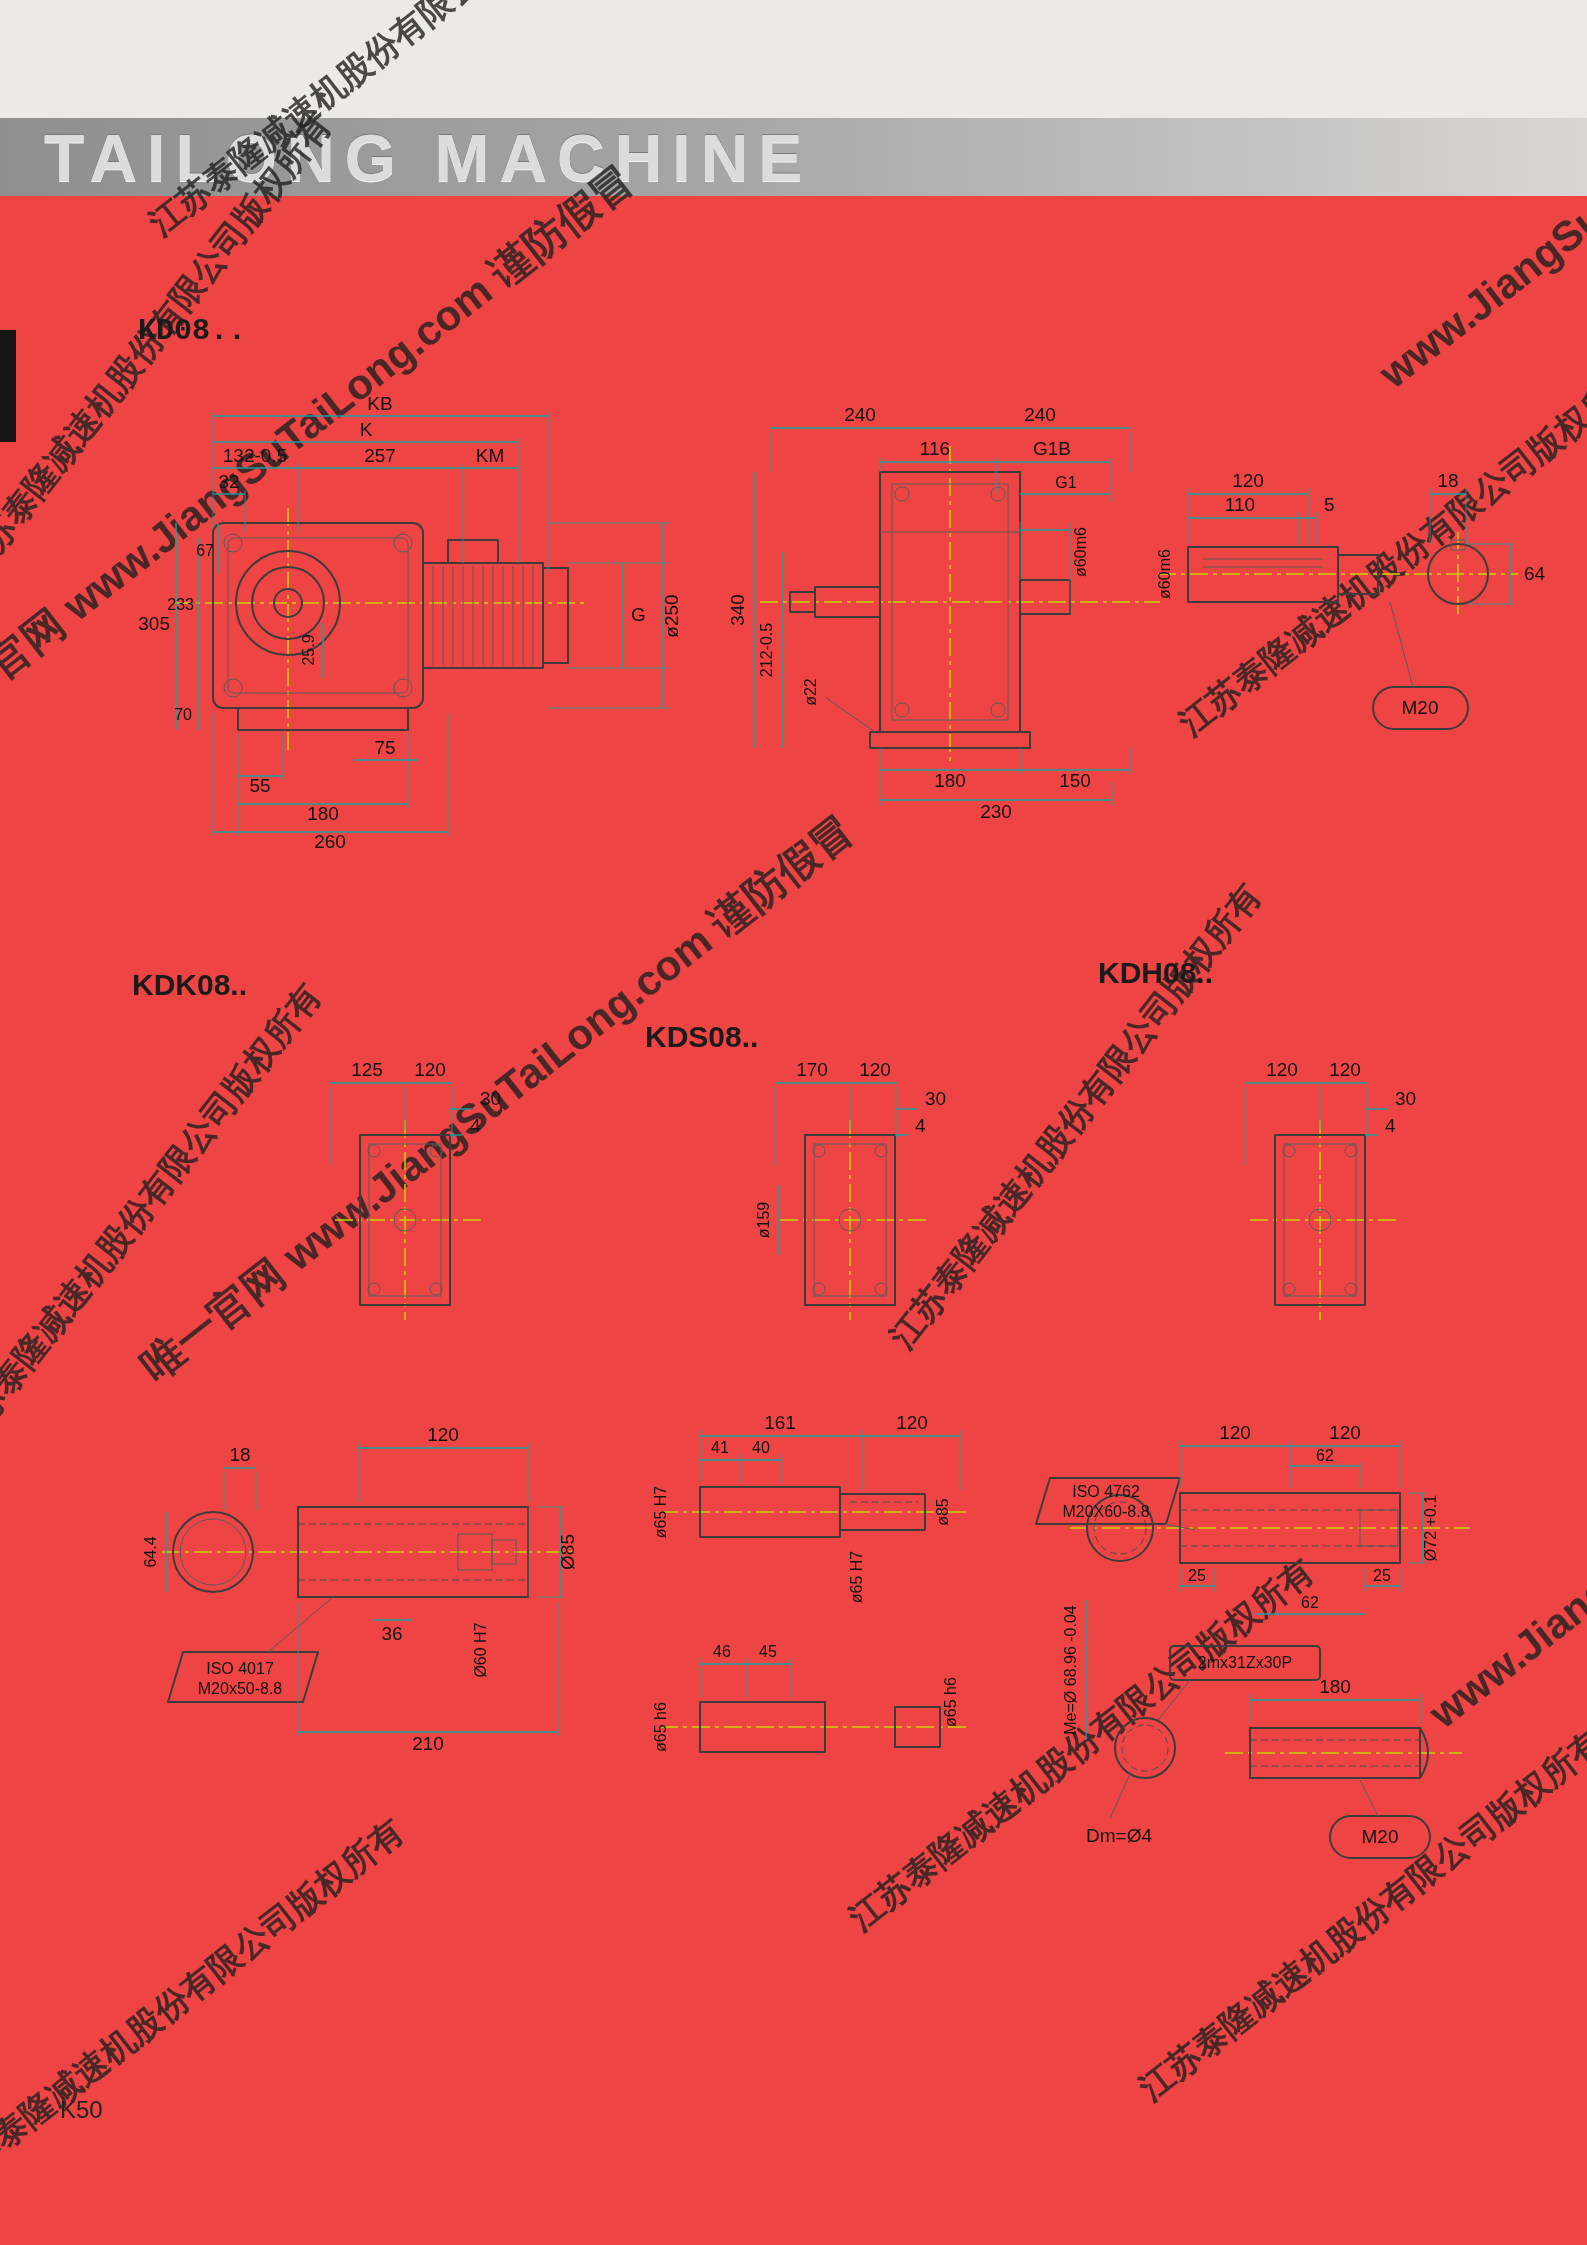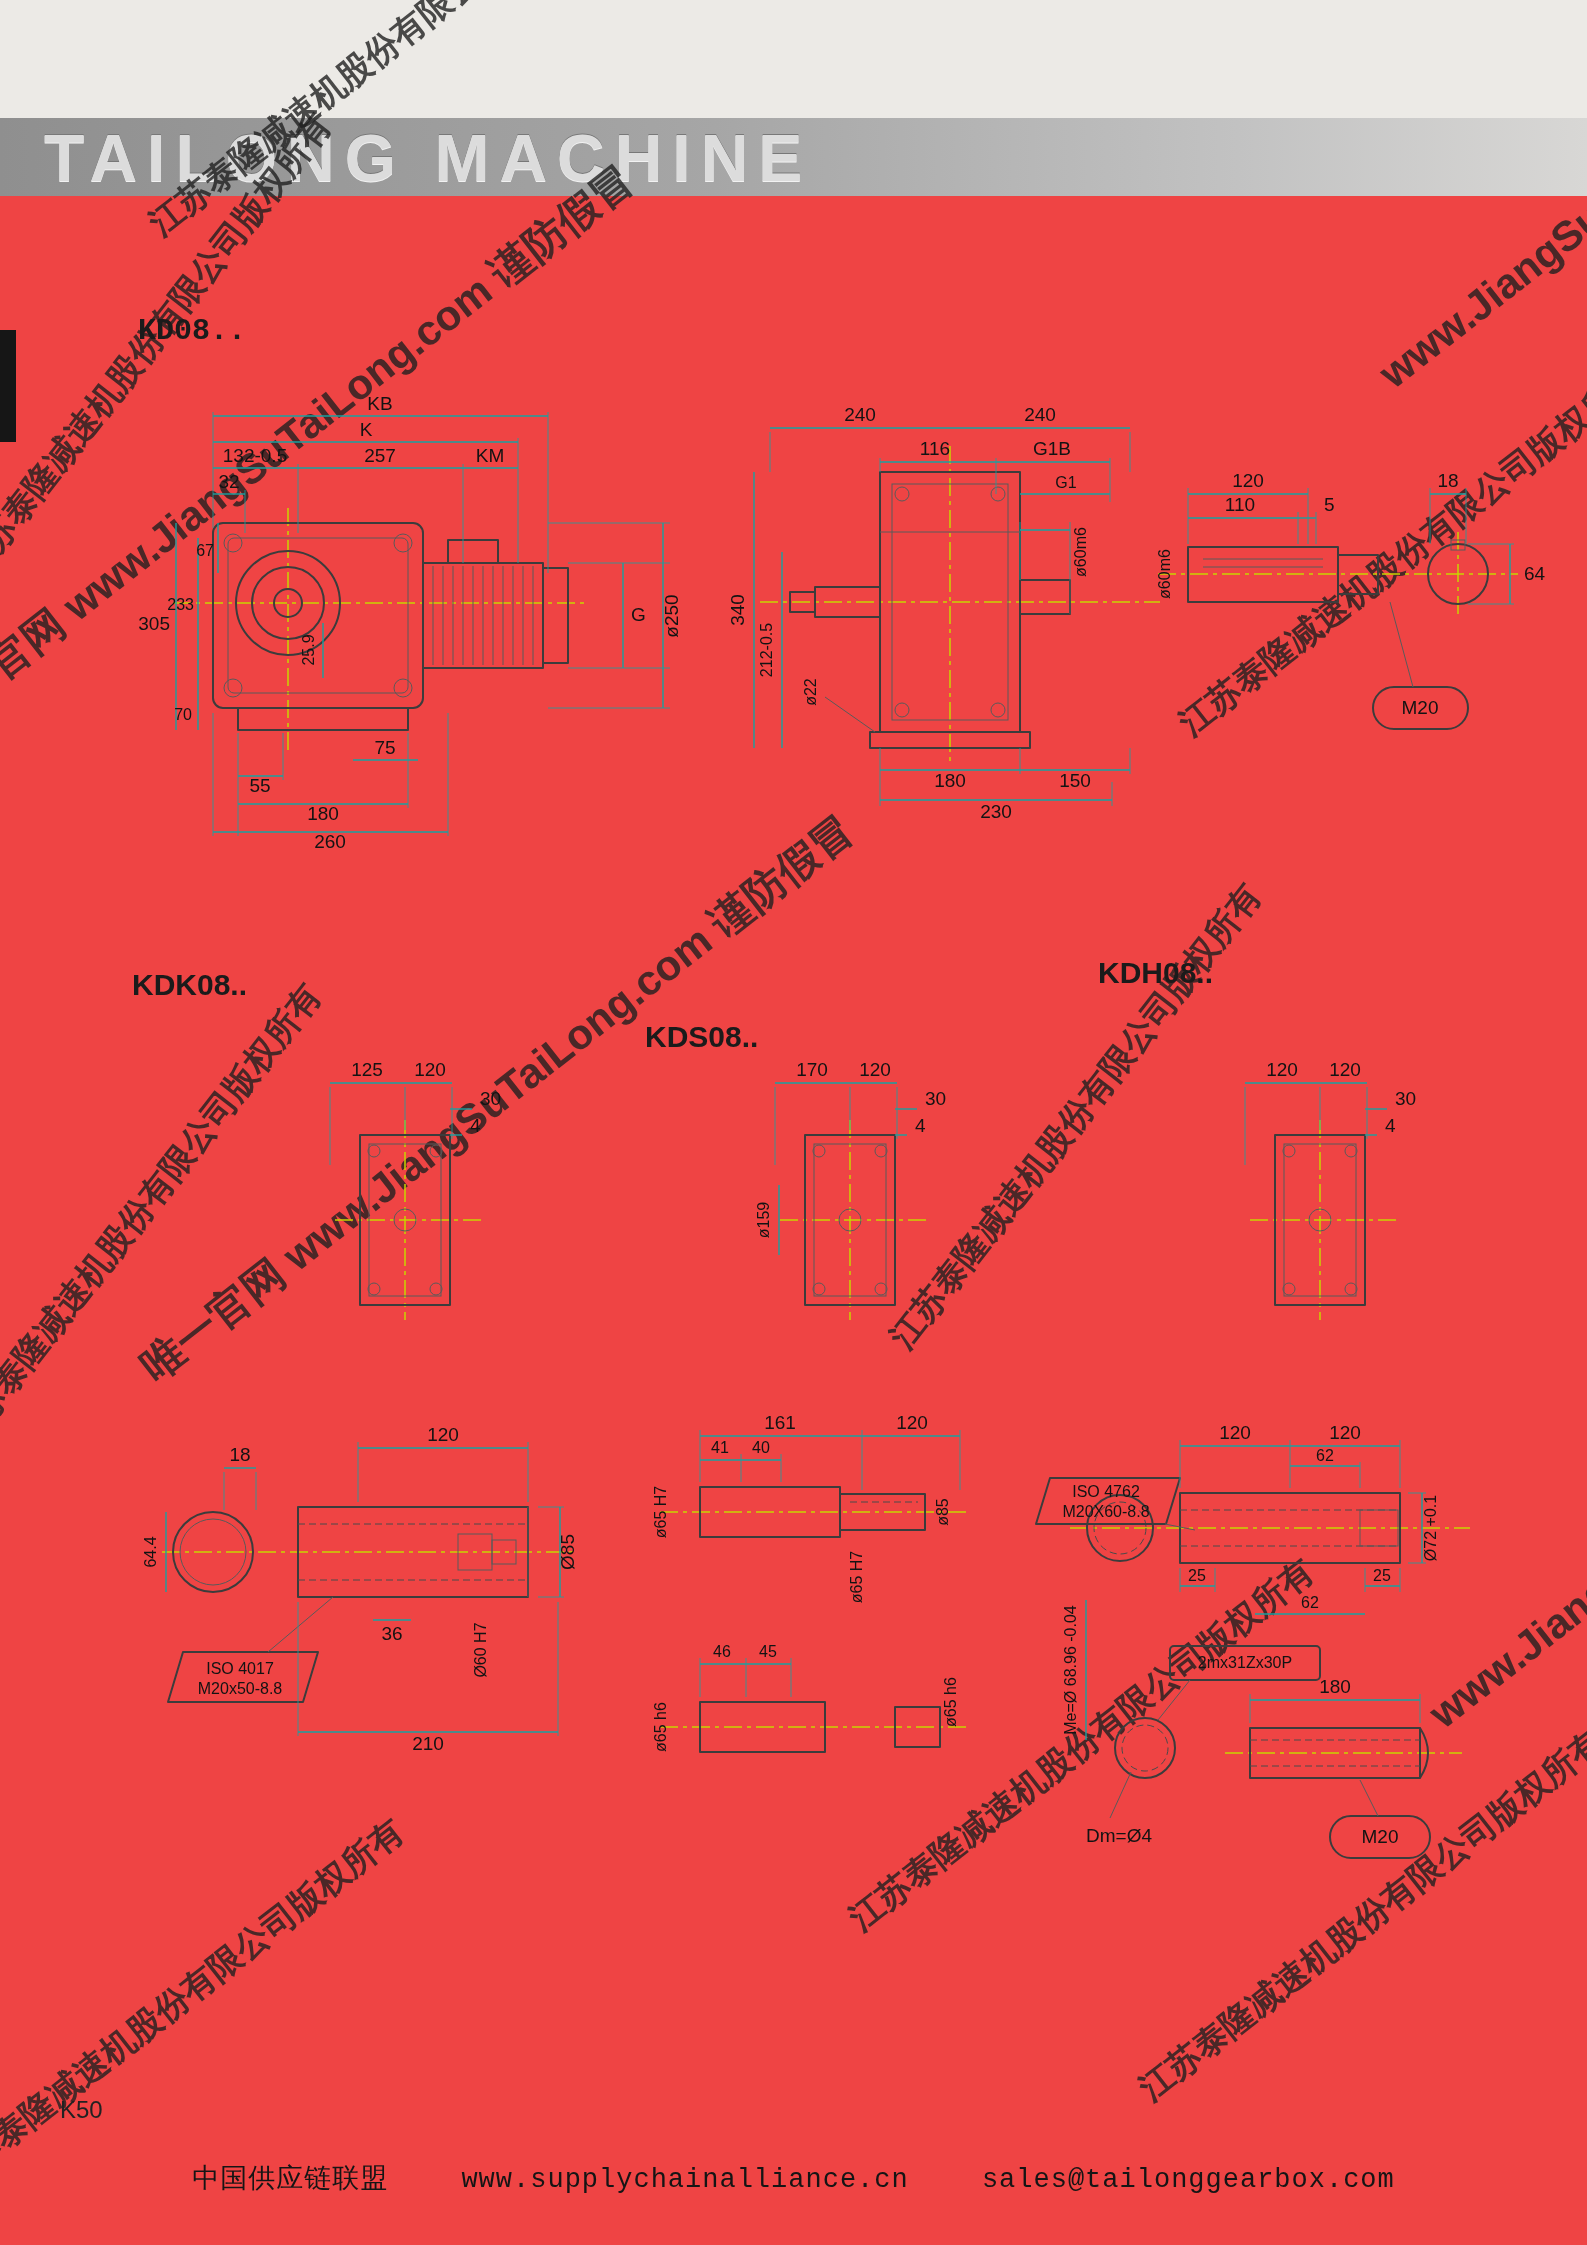--- a/index.html
+++ b/index.html
@@ -430,19 +430,14 @@
     <text x="352" y="163" text-anchor="middle" class="small">25</text>
     <text x="280" y="190" text-anchor="middle" class="small">62</text>
     <text x="46" y="252" text-anchor="middle" transform="rotate(-90 46 252)" class="small">Me=Ø 68.96 -0.04</text>
     <text x="215" y="250" text-anchor="middle" class="small">2mx31Zx30P</text>
     <text x="305" y="275" text-anchor="middle">180</text>
     <text x="56" y="424" text-anchor="start">Dm=Ø4</text>
     <text x="350" y="425" text-anchor="middle">M20</text>
   </svg>
 
   <div class="page-num">K50</div>
-  <div class="footer-line">
-    <span>中国供应链联盟</span>
-    <span>www.supplychainalliance.cn</span>
-    <span>sales@tailonggearbox.com</span>
-  </div>
 
 </div>
 
 </body></html>

